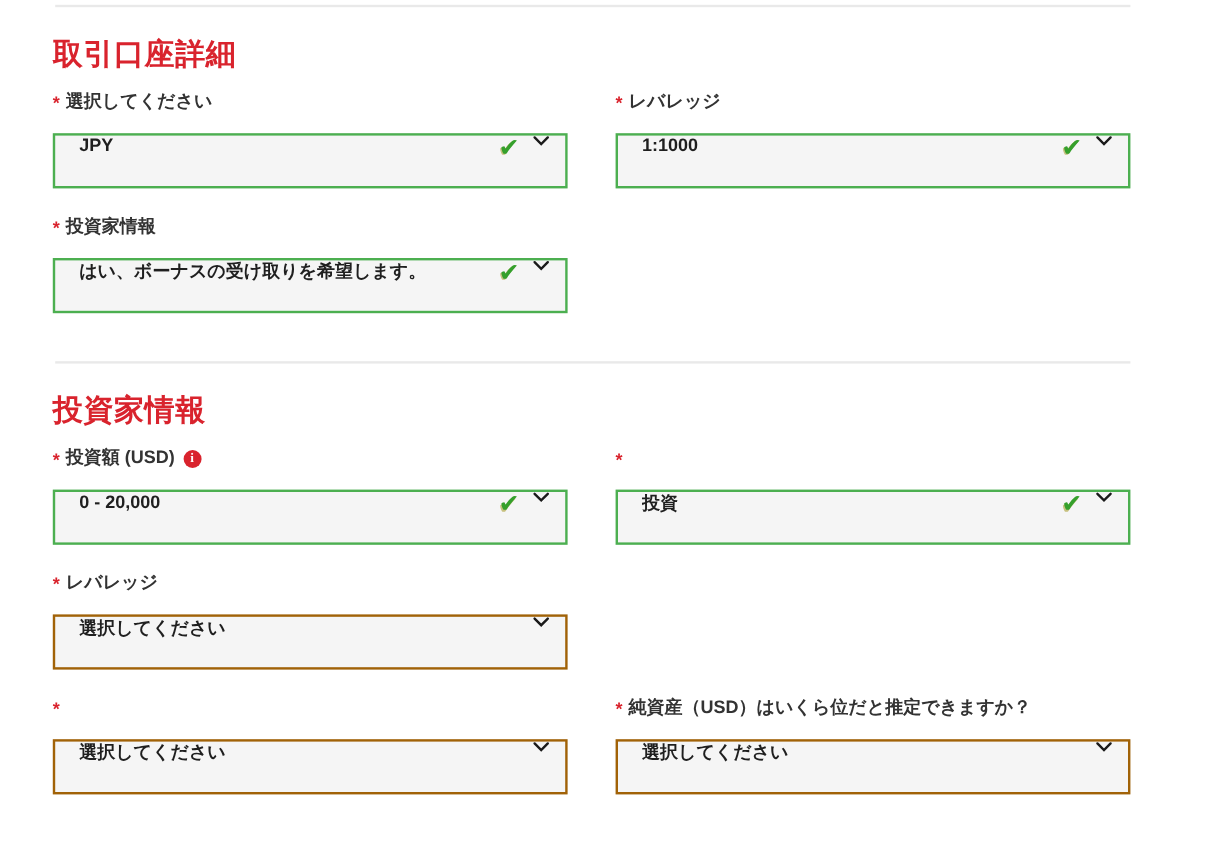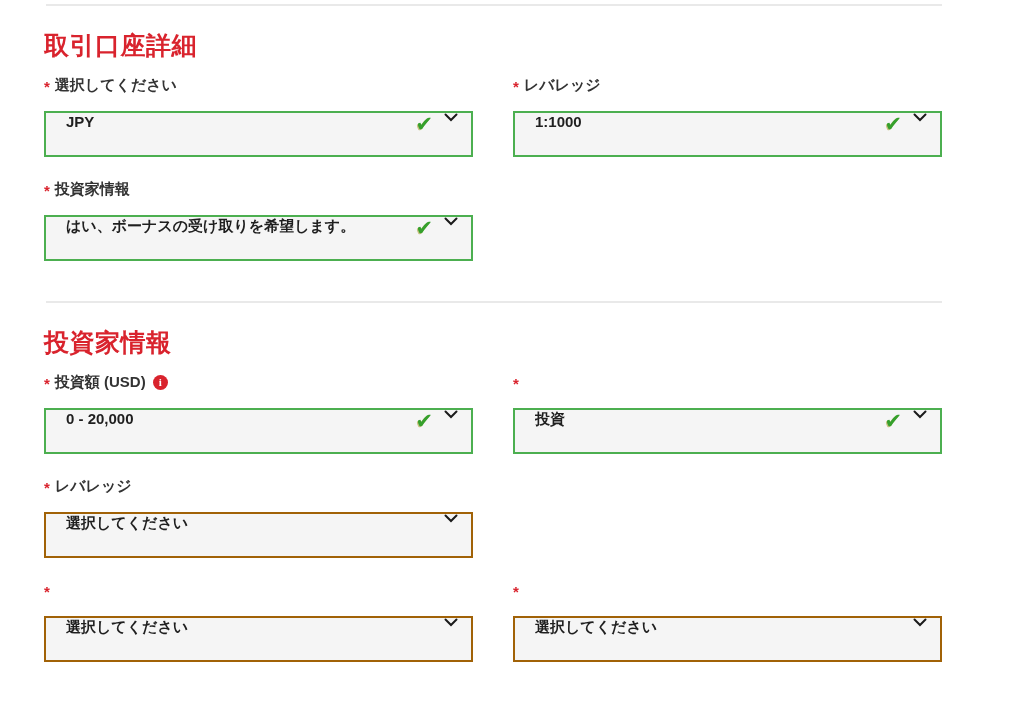--- a/index.html
+++ b/index.html
@@ -226,20 +226,21 @@
           <svg width="14" height="9" viewBox="0 0 14 9">
               <path d="M1.5 1.5l5.5 5.5 5.5-5.5" stroke="#1a1a1a" stroke-width="2" fill="none" stroke-linecap="round"></path>
             </svg>
         </span>
       </div>
     </div>
 
     <div class="field">
       <div class="field-label">
         <span class="req">*</span>
+        <span>純資産（USD）はいくら位だと推定できますか？</span>
       </div>
       <div class="select-box default">
         <span class="select-value">選択してください</span>
         <span class="chevron-icon">
           <svg width="14" height="9" viewBox="0 0 14 9">
               <path d="M1.5 1.5l5.5 5.5 5.5-5.5" stroke="#1a1a1a" stroke-width="2" fill="none" stroke-linecap="round"></path>
             </svg>
         </span>
       </div>
     </div>

